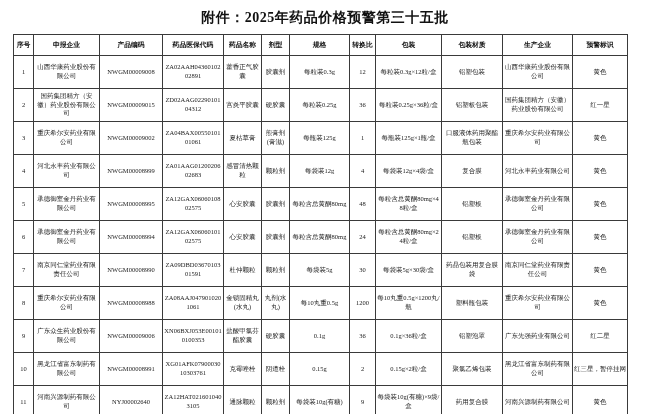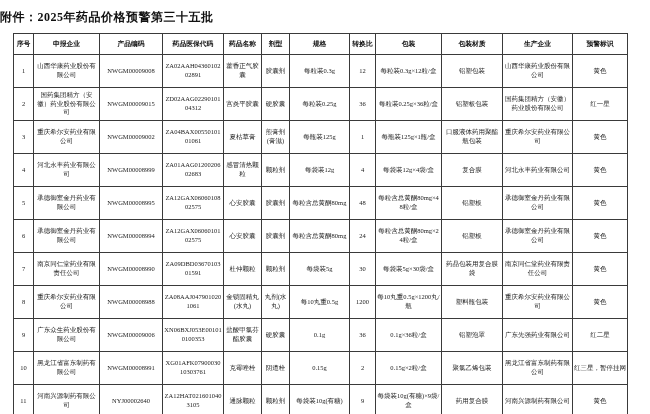--- a/index.html
+++ b/index.html
@@ -13,22 +13,22 @@
     color: #1a1a1a;
   }
   .page {
     position: relative;
     width: 650px;
     height: 414px;
     background: #ffffff;
   }
   .title {
     margin-top: 9px;
-    text-align: left;
-    font-size: 12px;
+    text-align: center;
+    font-size: 14px;
     font-weight: bold;
     letter-spacing: 0.5px;
     color: #111;
   }
   table.price-table {
     border-collapse: collapse;
     table-layout: fixed;
     margin: 7px 0 0 13px;
     width: 614px;
     font-size: 6.5px;

